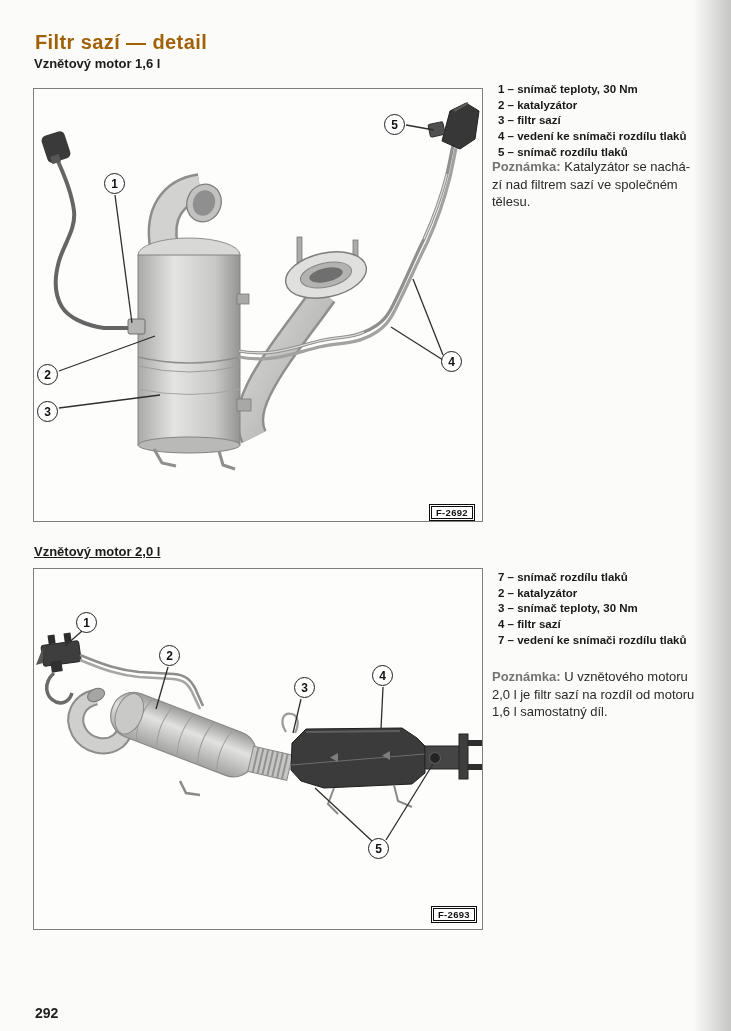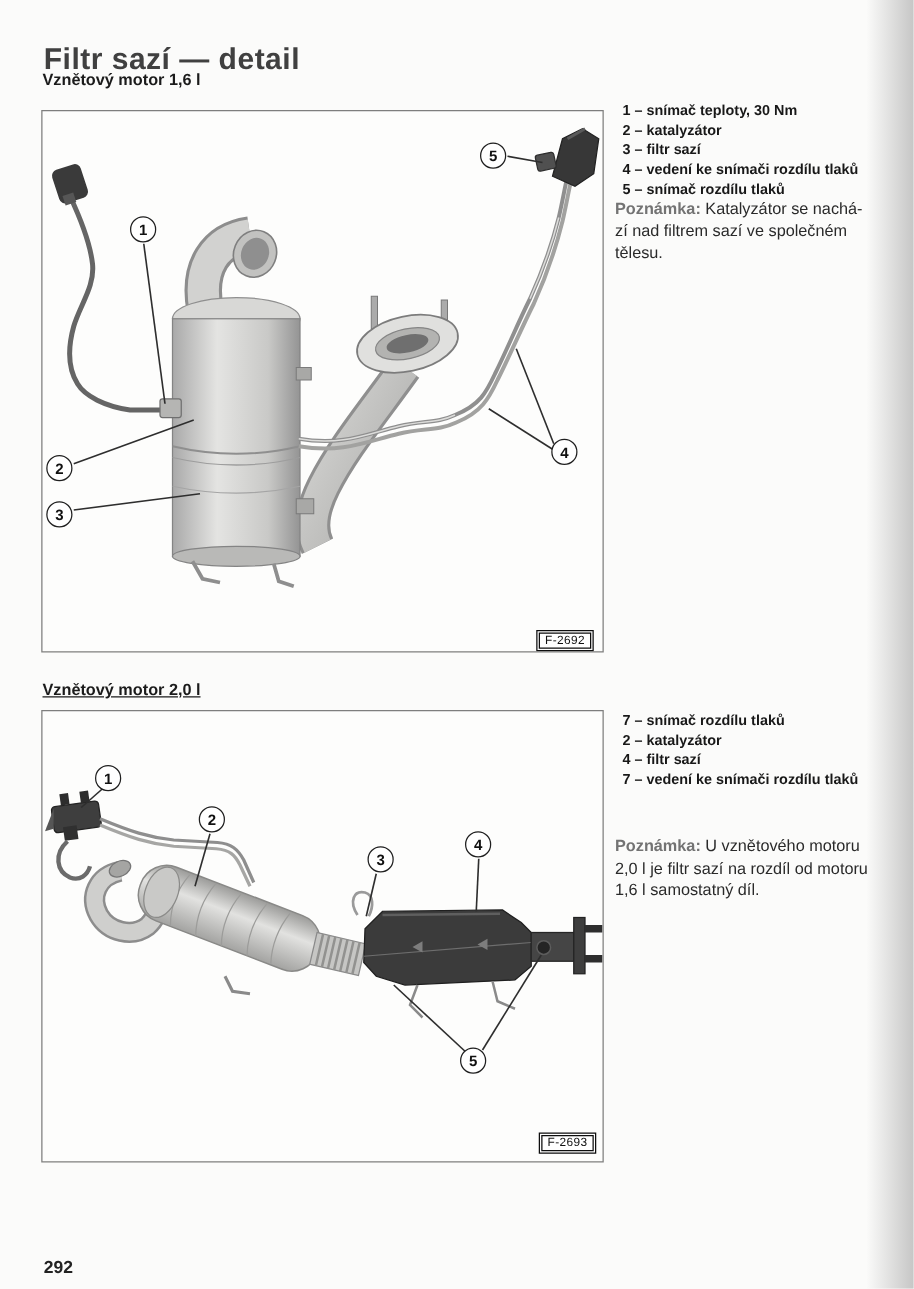--- a/index.html
+++ b/index.html
@@ -4,21 +4,21 @@
 <style>
   html,body{margin:0;padding:0;}
   body{
     width:731px;height:1031px;position:relative;overflow:hidden;
     background:#fbfbfa;
     font-family:"Liberation Sans","DejaVu Sans",sans-serif;
     color:#1c1c1c;
   }
   .page-title{
     position:absolute;left:35px;top:18px;
-    font-size:24px;font-weight:bold;letter-spacing:.4px;color:#404040;
+    font-size:20px;font-weight:bold;letter-spacing:.4px;color:#a16207;
   }
   .sub-heading{
     position:absolute;left:34px;
     font-size:13px;font-weight:bold;color:#1b1b1b;
   }
   .fig-box{
     position:absolute;left:33px;width:448px;
     border:1px solid #7e7e7e;background:#fdfdfc;
   }
   .fig-box svg{position:absolute;left:0;top:0;}
@@ -26,21 +26,21 @@
     position:absolute;width:21px;height:21px;border-radius:50%;
     border:1.7px solid #1f1f1f;background:#fff;
     display:flex;align-items:center;justify-content:center;
     font-size:12px;font-weight:bold;color:#111;box-sizing:border-box;
   }
   .fig-label{
     position:absolute;border:1.5px solid #0d0d0d;background:#fff;padding:1px;
   }
   .fig-label .inner{
     border:1px solid #0d0d0d;padding:0 4px;
-    font-size:9.5px;font-weight:normal;letter-spacing:.3px;line-height:11px;color:#111;
+    font-size:9.5px;font-weight:bold;letter-spacing:.3px;line-height:11px;color:#111;
   }
   .legend{
     position:absolute;left:498px;width:232px;margin:0;padding:0;list-style:none;
   }
   .legend li{
     font-size:11.5px;font-weight:bold;line-height:15.7px;color:#181818;
   }
   .note{
     position:absolute;left:492px;width:230px;
     font-size:13px;line-height:17.6px;color:#2a2a2a;
@@ -237,20 +237,21 @@
   <div class="callout" style="left:334px;top:269px;">5</div>
 
   <div class="fig-label" style="left:397px;top:337px;">
     <div class="inner">F-2693</div>
   </div>
 </div>
 
 <ul class="legend" style="top:570px;">
   <li>7 – snímač rozdílu tlaků</li>
   <li>2 – katalyzátor</li>
+  <li>3 – snímač teploty, 30 Nm</li>
   <li>4 – filtr sazí</li>
   <li>7 – vedení ke snímači rozdílu tlaků</li>
 </ul>
 <div class="note" style="top:668px;"><span class="note-label">Poznámka:</span> <span class="note-body">U vznětového motoru
 2,0 l je filtr sazí na rozdíl od motoru
 1,6 l samostatný díl.</span></div>
 
 <div class="page-number">292</div>
 
 <div class="edge-shadow"></div>

